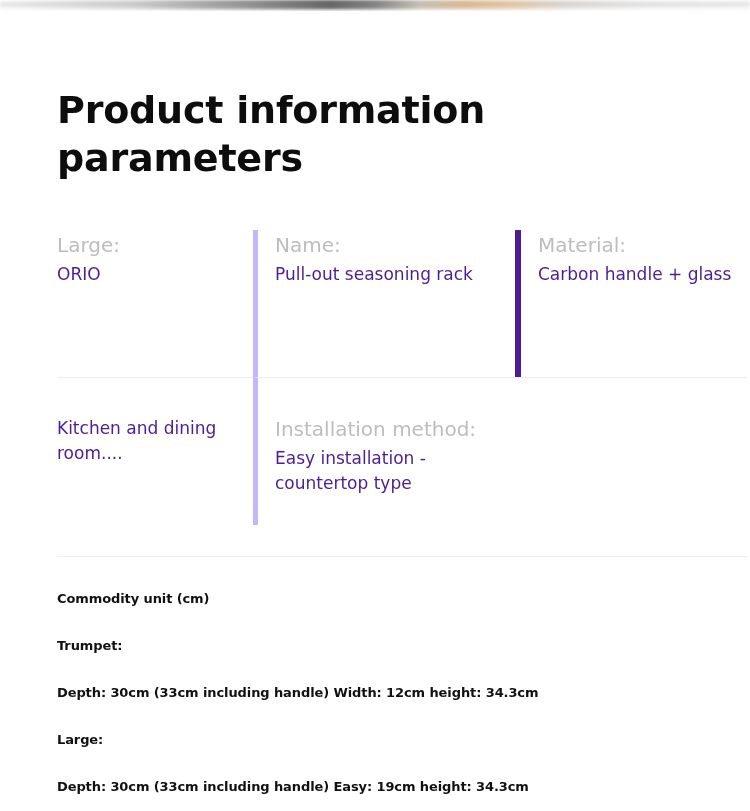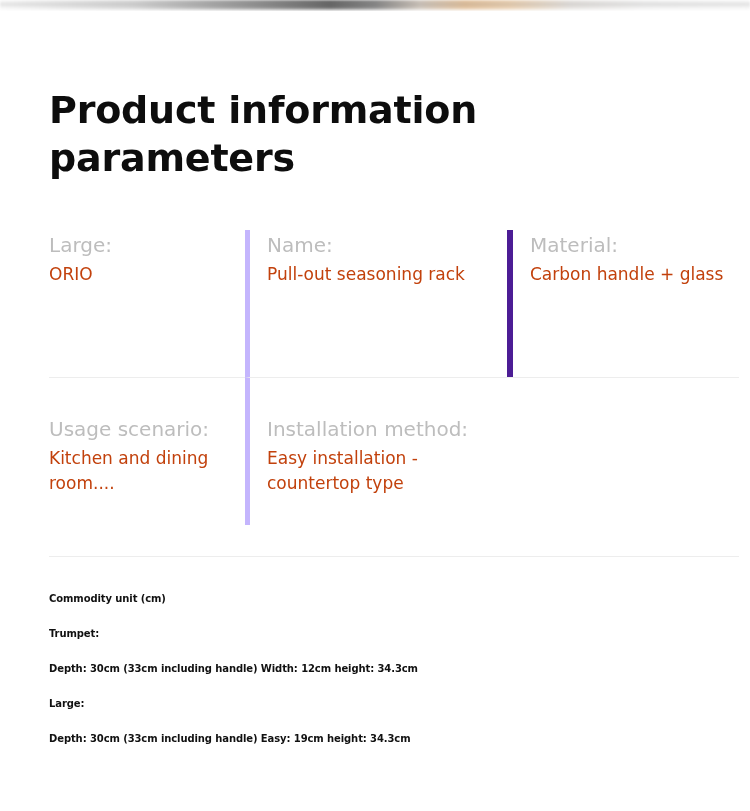--- a/index.html
+++ b/index.html
@@ -51,21 +51,21 @@
         #ece9e6 76%,
         #f7f7f7 86%,
         #fcfcfc 100%);
     filter: blur(1.2px);
   }
 
   
   .page {
     position: absolute;
     top: 0;
-    left: 4px;
+    left: 12px;
     width: 606px;
     height: 811px;
     padding: 0 45px;
   }
 
   
   .page-title {
     margin: 0;
     padding-top: 86px;
     font-family: "DejaVu Sans", sans-serif;
@@ -110,46 +110,47 @@
   .param-label {
     font-size: 20px;
     line-height: 30px;
     color: #bdbdbd;
     font-weight: 400;
     white-space: nowrap;
   }
   .param-value {
     font-size: 17px;
     line-height: 25px;
-    color: #c2410c;
+    color: #4c1d95;
     font-weight: 400;
     margin-top: 2px;
   }
   .param-cell.row-1 .param-value { max-width: 250px; }
 
   
   .specs-rule {
     width: 690px;
     height: 1px;
     background: #ededed;
     margin-top: 31px;
   }
 
   
   .specs {
     margin-top: 24px;
     font-family: "DejaVu Sans", sans-serif;
   }
   .spec-line {
-    font-size: 10px;
+    font-size: 13px;
     font-weight: 700;
     line-height: 35px;
     color: #111111;
     white-space: nowrap;
     letter-spacing: -0.1px;
+    margin-top: 12px;
   }
 </style>
 </head>
 <body>
 
 <div class="photo-sliver">
   <div class="band"></div>
 </div>
 
 <div class="page">
@@ -167,21 +168,20 @@
       <div class="param-label">Name:</div>
       <div class="param-value">Pull-out seasoning rack</div>
     </div>
 
     <div class="param-cell row-1 col-3">
       <div class="param-label">Material:</div>
       <div class="param-value">Carbon handle + glass</div>
     </div>
 
     <div class="param-cell row-2 col-1">
-      <div class="param-label">Usage scenario:</div>
       <div class="param-value">Kitchen and dining room....</div>
     </div>
 
     <div class="param-cell row-2 col-2">
       <div class="param-label">Installation method:</div>
       <div class="param-value">Easy installation -countertop type</div>
     </div>
 
     <div class="param-cell row-2 col-3">
       <div class="param-label"></div>

